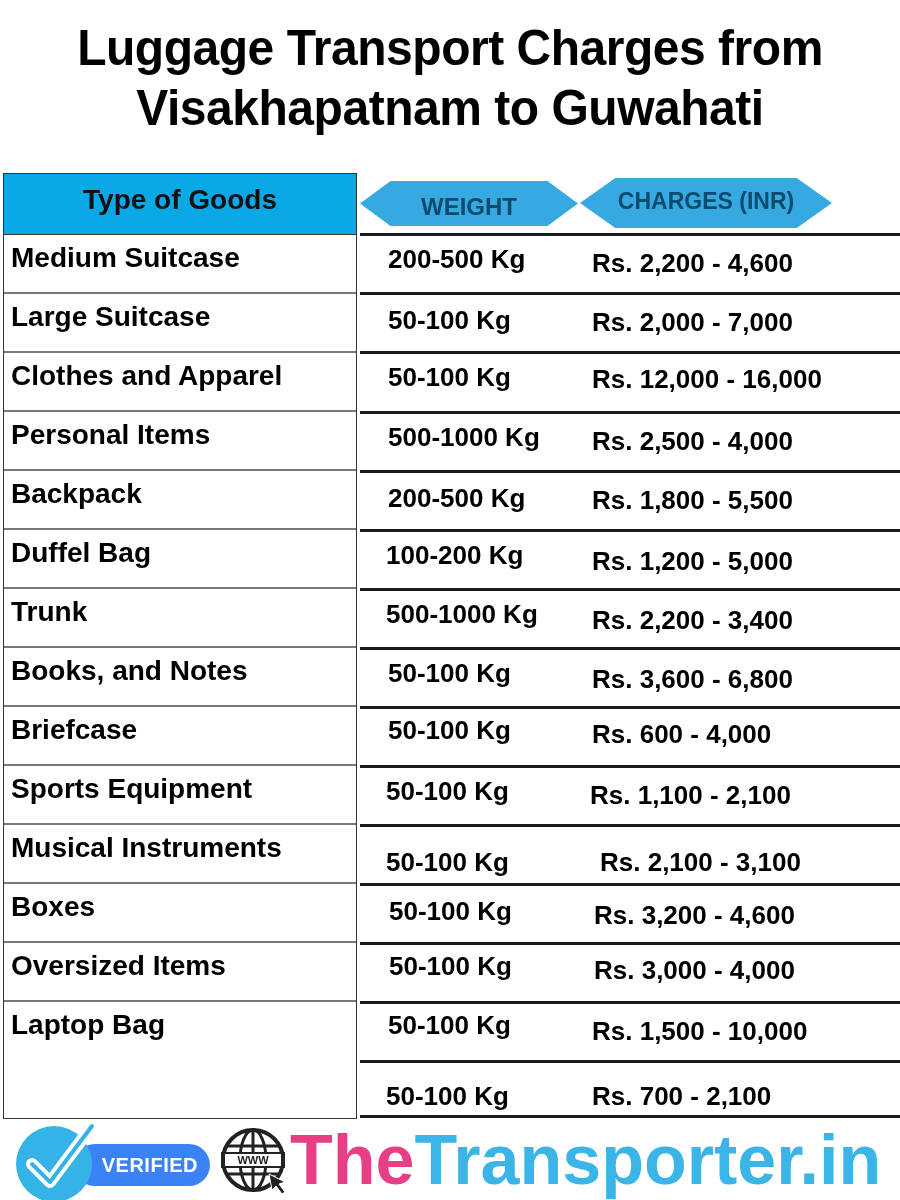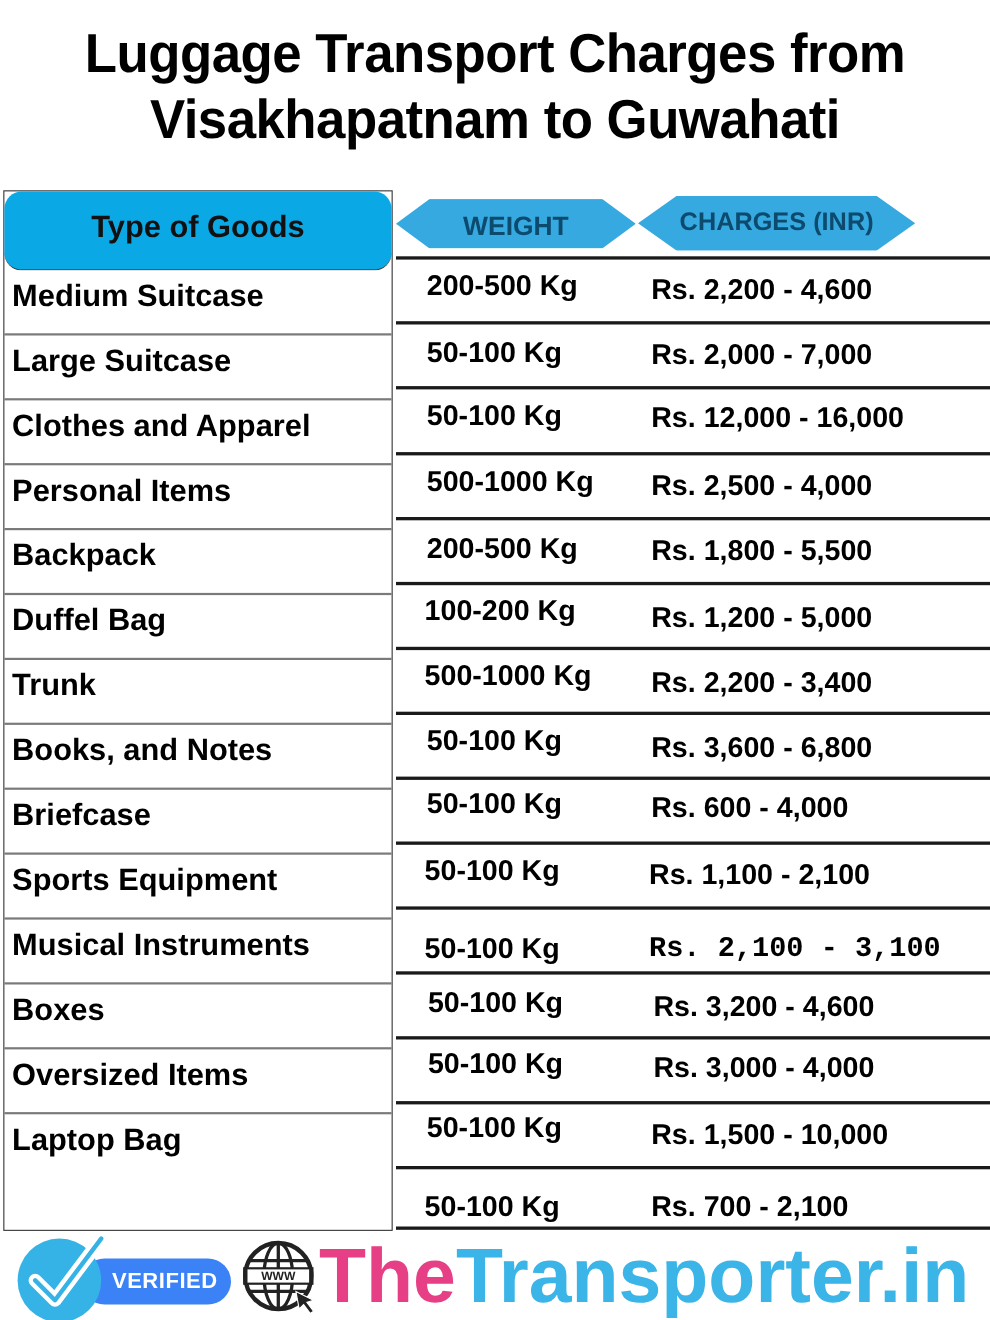--- a/index.html
+++ b/index.html
@@ -11,23 +11,23 @@
     text-align: center; font-weight: bold; font-size: 50px; line-height: 60px;
     letter-spacing: -0.5px; transform: scaleX(0.96);
   }
 
   
   .left-table {
     position: absolute; left: 3px; top: 173px; width: 354px; height: 946px;
     border: 1.5px solid #333;
   }
   .left-header {
-    height: 72px; background: #0ba8e6; border-bottom: 1.5px solid #333;
+    height: 61px; background: #0ba8e6; border-bottom: 1.5px solid #333;
     display: flex; align-items: center; justify-content: center;
-    font-weight: bold; font-size: 28px; color: #111; padding-bottom: 8px; border-radius: 16px;
+    font-weight: bold; font-size: 28px; color: #111; padding-bottom: 8px;
   }
   .left-row {
     height: 59px; border-bottom: 2px solid #7a7a7a;
     font-weight: bold; font-size: 28px; padding-left: 7px; padding-top: 8px;
     line-height: 30px; white-space: nowrap;
   }
   .left-row:last-child { border-bottom: none; }
 
   
   .hex {
@@ -140,21 +140,21 @@
     <div class="right-row" style="top: 706px; height: 59px;">
       <span class="w" style="left: 28px; top: 6px;">50-100 Kg</span>
       <span class="c" style="left: 232px; top: 10px;">Rs. 600 - 4,000</span>
     </div>
     <div class="right-row" style="top: 765px; height: 59px;">
       <span class="w" style="left: 26px; top: 8px;">50-100 Kg</span>
       <span class="c" style="left: 230px; top: 12px;">Rs. 1,100 - 2,100</span>
     </div>
     <div class="right-row" style="top: 824px; height: 59px;">
       <span class="w" style="left: 26px; top: 20px;">50-100 Kg</span>
-      <span class="c" style="left: 230px; top: 20px; font-family: Liberation Mono, monospace;">Rs. 2,100 - 3,100</span>
+      <span class="c" style="left: 240px; top: 20px;">Rs. 2,100 - 3,100</span>
     </div>
     <div class="right-row" style="top: 883px; height: 59px;">
       <span class="w" style="left: 29px; top: 10px;">50-100 Kg</span>
       <span class="c" style="left: 234px; top: 14px;">Rs. 3,200 - 4,600</span>
     </div>
     <div class="right-row" style="top: 942px; height: 59px;">
       <span class="w" style="left: 29px; top: 6px;">50-100 Kg</span>
       <span class="c" style="left: 234px; top: 10px;">Rs. 3,000 - 4,000</span>
     </div>
     <div class="right-row" style="top: 1001px; height: 59px;">

